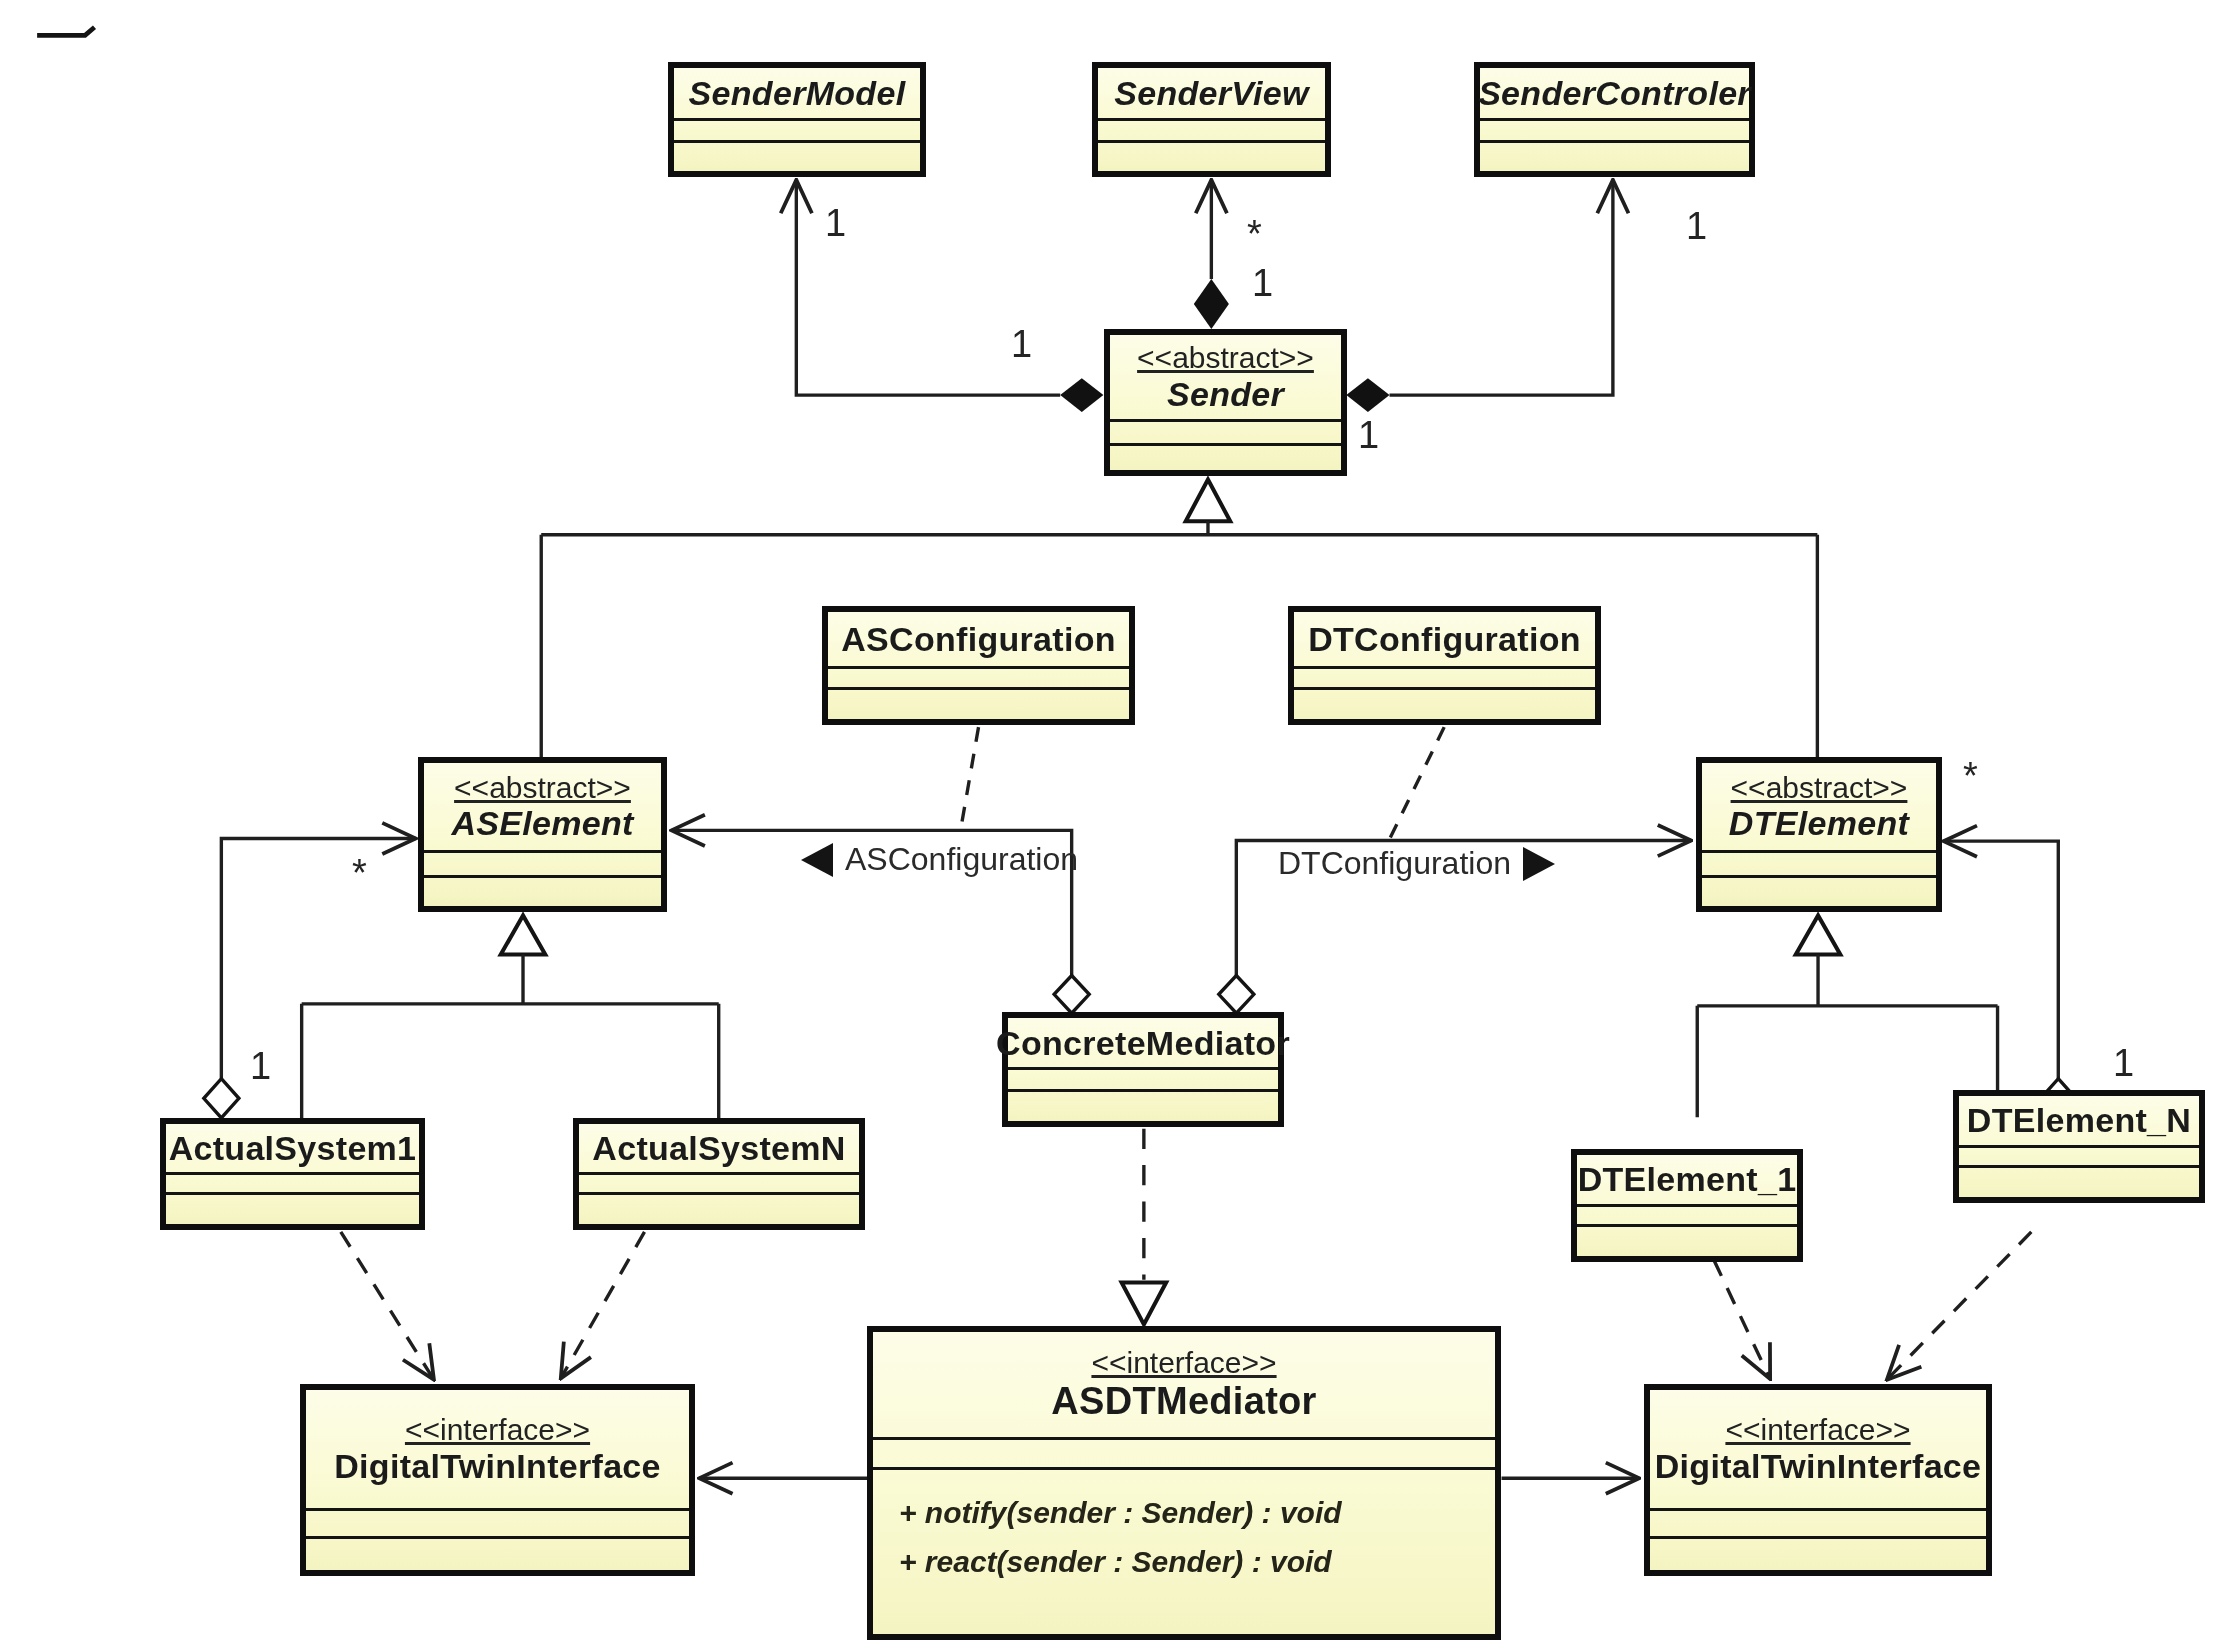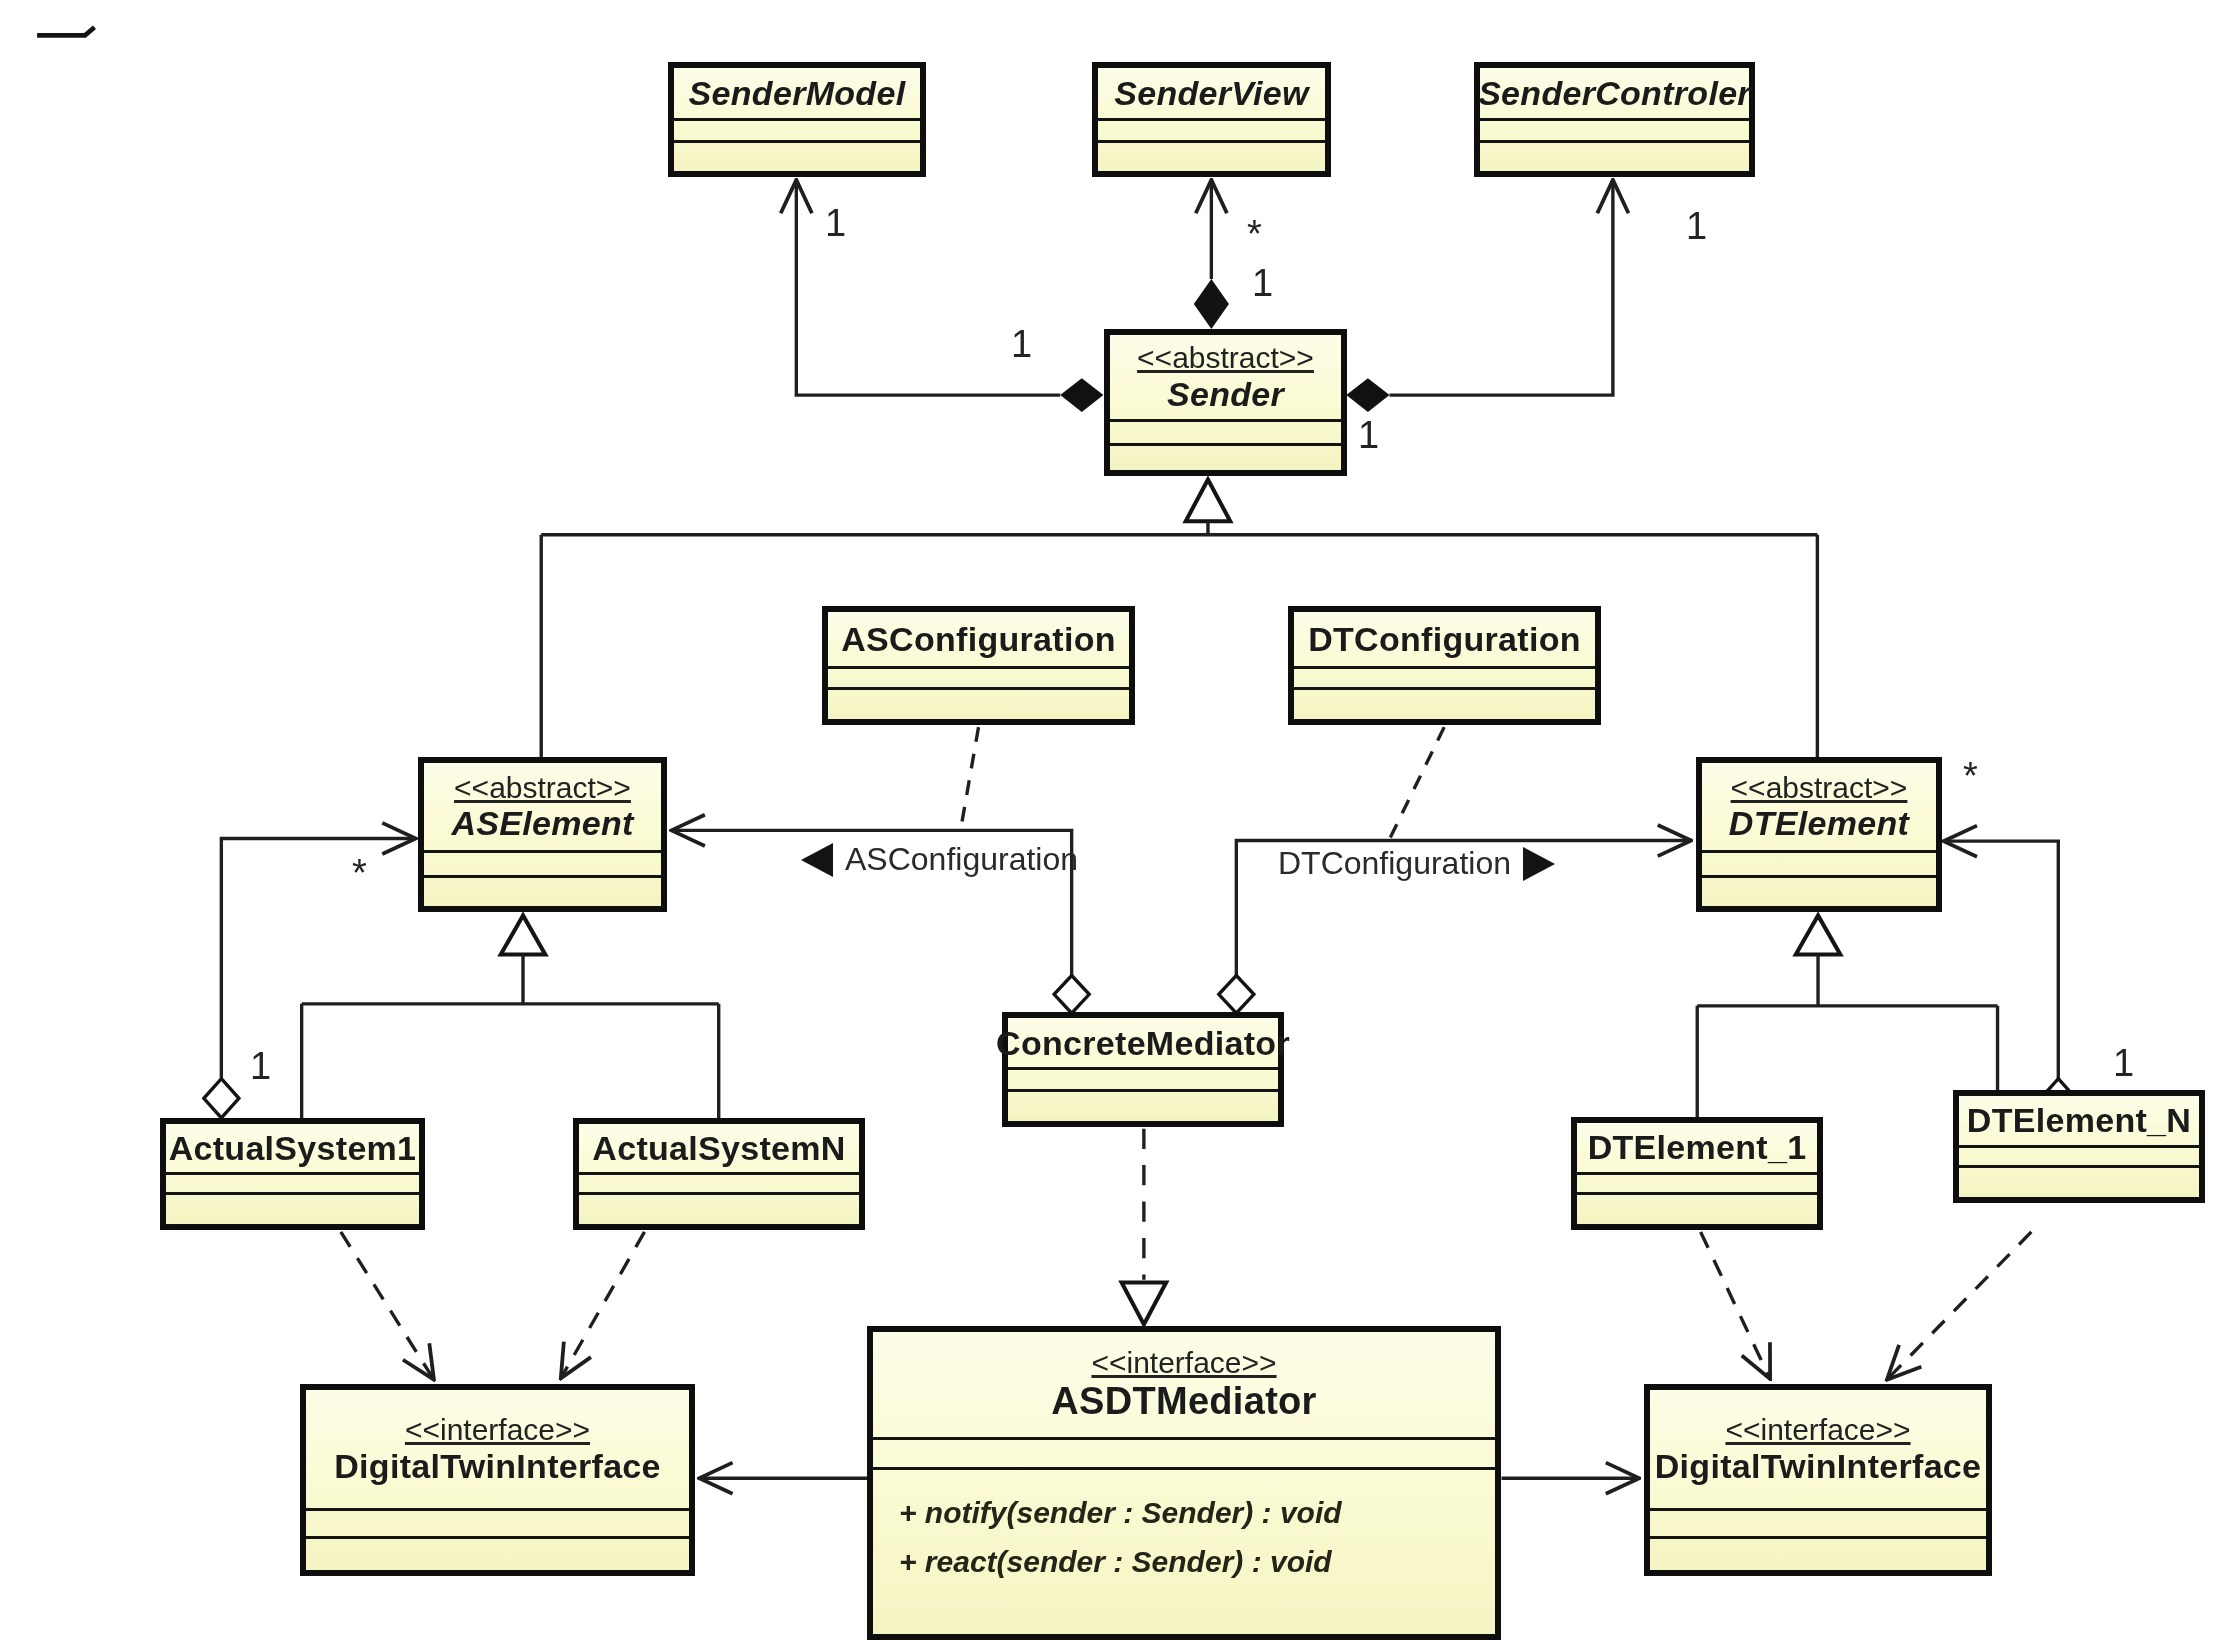--- a/index.html
+++ b/index.html
@@ -189,21 +189,21 @@
   </div>
 
   <div class="uml-class" style="left:573px;top:1118px;width:292px;height:112px;">
     <div class="compartment name-comp">
         <div class="class-name">ActualSystemN</div>
       </div>
     <div class="compartment attr-comp" style="height:20px;"></div>
     <div class="compartment ops-comp" style="height:32px;"></div>
   </div>
 
-  <div class="uml-class" style="left:1571px;top:1117px;width:252px;height:113px;">
+  <div class="uml-class" style="left:1571px;top:1149px;width:232px;height:113px;">
     <div class="compartment name-comp">
         <div class="class-name">DTElement_1</div>
       </div>
     <div class="compartment attr-comp" style="height:20px;"></div>
     <div class="compartment ops-comp" style="height:32px;"></div>
   </div>
 
   <div class="uml-class" style="left:1953px;top:1090px;width:252px;height:113px;">
     <div class="compartment name-comp">
         <div class="class-name">DTElement_N</div>

